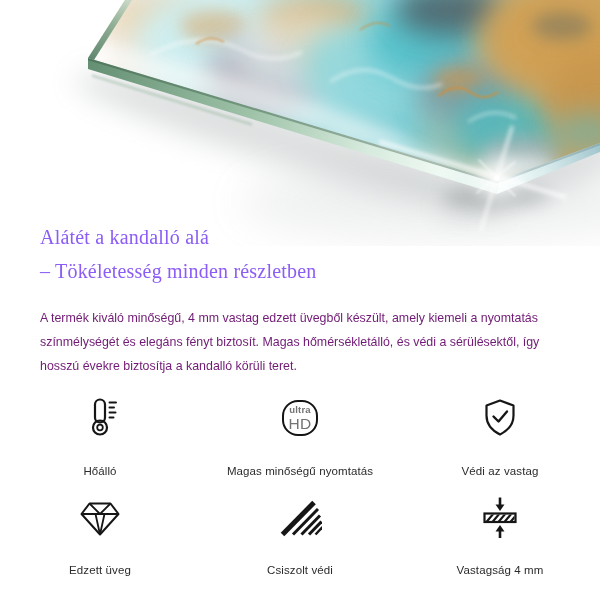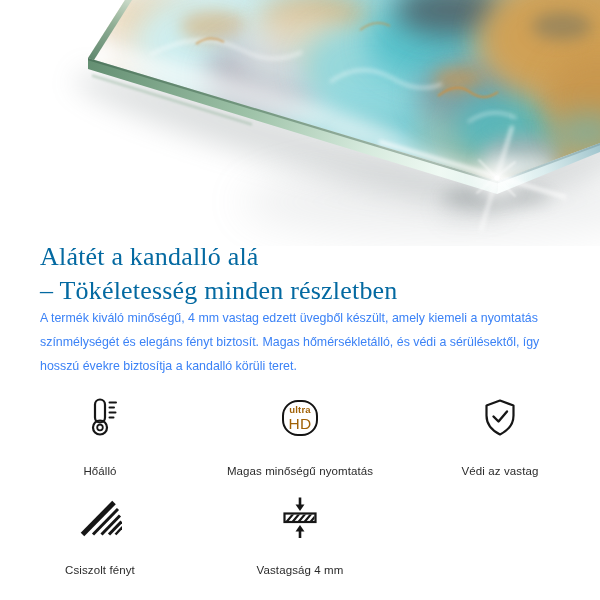--- a/index.html
+++ b/index.html
@@ -3,40 +3,40 @@
 <meta charset="utf-8">
 <style>
   html,body{margin:0;padding:0;background:#fff;}
   .page{
     position:relative;width:600px;height:600px;background:#ffffff;overflow:hidden;
     font-family:"Liberation Sans", sans-serif;color:#1b1b1b;
   }
   .hero{position:absolute;left:0;top:0;width:600px;height:246px;}
   .hero svg{display:block;}
   h1.heading{
-    position:absolute;left:40px;top:240px;margin:0;
+    position:absolute;left:40px;top:220px;margin:0;
     font-family:"Liberation Serif","DejaVu Serif",serif;
-    font-weight:400;font-size:26px;line-height:34px;color:#0369a1;letter-spacing:0.2px;
+    font-weight:400;font-size:20px;line-height:34px;color:#8b5cf6;letter-spacing:0.2px;
   }
   p.desc{
     position:absolute;left:40px;top:306px;width:558px;margin:0;
-    font-size:12.4px;line-height:24px;color:#3b82f6;white-space:pre-line;
+    font-size:12.4px;line-height:24px;color:#701a75;white-space:pre-line;
   }
   .features{
     position:absolute;left:0;right:0;top:394px;
     display:grid;grid-template-columns:1fr 1fr 1fr;row-gap:16px;
   }
   .feature{display:flex;flex-direction:column;align-items:center;}
   .icon-slot{height:48px;display:flex;align-items:center;justify-content:center;}
   .feature-label{margin-top:23px;font-size:11.5px;color:#2b2b2b;letter-spacing:0.1px;}
   .icon-stroke{stroke:#161616;fill:none;}
   .uhd-badge{
     width:36px;height:36px;border:2.6px solid #141414;border-radius:16px;
     display:flex;flex-direction:column;align-items:center;justify-content:center;
-    box-sizing:border-box;color:#a16207;background:#fff;
+    box-sizing:border-box;color:#737373;background:#fff;
   }
   .uhd-top{font-size:9.5px;font-weight:700;line-height:1;letter-spacing:0.2px;}
   .uhd-bottom{font-size:15.5px;font-weight:400;line-height:1;margin-top:1px;letter-spacing:0.3px;}
 </style>
 </head>
 <body>
 
 <div class="page">
 
   <div class="hero">
@@ -183,32 +183,43 @@
     <div class="feature">
       <div class="icon-slot">
         <svg width="44" height="44" viewBox="0 0 44 44">
           <path class="icon-stroke" d="M22 4.5 L35.5 9.5 V19.5 C35.5 28 30 34.5 22 38.5 C14 34.5 8.5 28 8.5 19.5 V9.5 Z" stroke-width="2.2" stroke-linejoin="round"></path>
           <path class="icon-stroke" d="M15.5 20.5 L20.5 25.5 L29 15.5" stroke-width="2.4" stroke-linecap="round" stroke-linejoin="round"></path>
         </svg>
       </div>
       <div class="feature-label">Védi az vastag</div>
     </div>
 
+    <div class="feature">
+      <div class="icon-slot">
+        <svg width="46" height="42" viewBox="0 0 46 42">
+          <path class="icon-stroke" d="M12.5 7.5 H33.5 L41.5 18 L23 38.5 L4.5 18 Z" stroke-width="2" stroke-linejoin="round"></path>
+          <path class="icon-stroke" d="M4.5 18 H41.5" stroke-width="1.8"></path>
+          <path class="icon-stroke" d="M12.5 7.5 L23 18 L33.5 7.5" stroke-width="1.8" stroke-linejoin="round"></path>
+          <path class="icon-stroke" d="M18.5 18 L23 38.5 M27.5 18 L23 38.5" stroke-width="1.8" stroke-linejoin="round"></path>
+        </svg>
+      </div>
+      <div class="feature-label">Edzett üveg</div>
+    </div>
 
     <div class="feature">
       <div class="icon-slot">
         <svg width="44" height="44" viewBox="0 0 44 44">
           <path class="icon-stroke" d="M4.5 39.5 L36 7.5" stroke-width="5"></path>
           <path class="icon-stroke" d="M15 39.5 L40 14" stroke-width="3"></path>
           <path class="icon-stroke" d="M23.5 39.5 L42 20.5" stroke-width="3"></path>
           <path class="icon-stroke" d="M31 39.5 L43.5 26.5" stroke-width="3"></path>
           <path class="icon-stroke" d="M37.5 39.5 L44.5 32" stroke-width="2.5"></path>
         </svg>
       </div>
-      <div class="feature-label">Csiszolt fényt</div>
+      <div class="feature-label">Csiszolt védi</div>
     </div>
 
     <div class="feature">
       <div class="icon-slot">
         <svg width="44" height="44" viewBox="0 0 44 44">
           <defs>
             <clipPath id="barClip">
                 <rect x="7.5" y="19.5" width="29" height="6.5"></rect>
               </clipPath>
           </defs>

